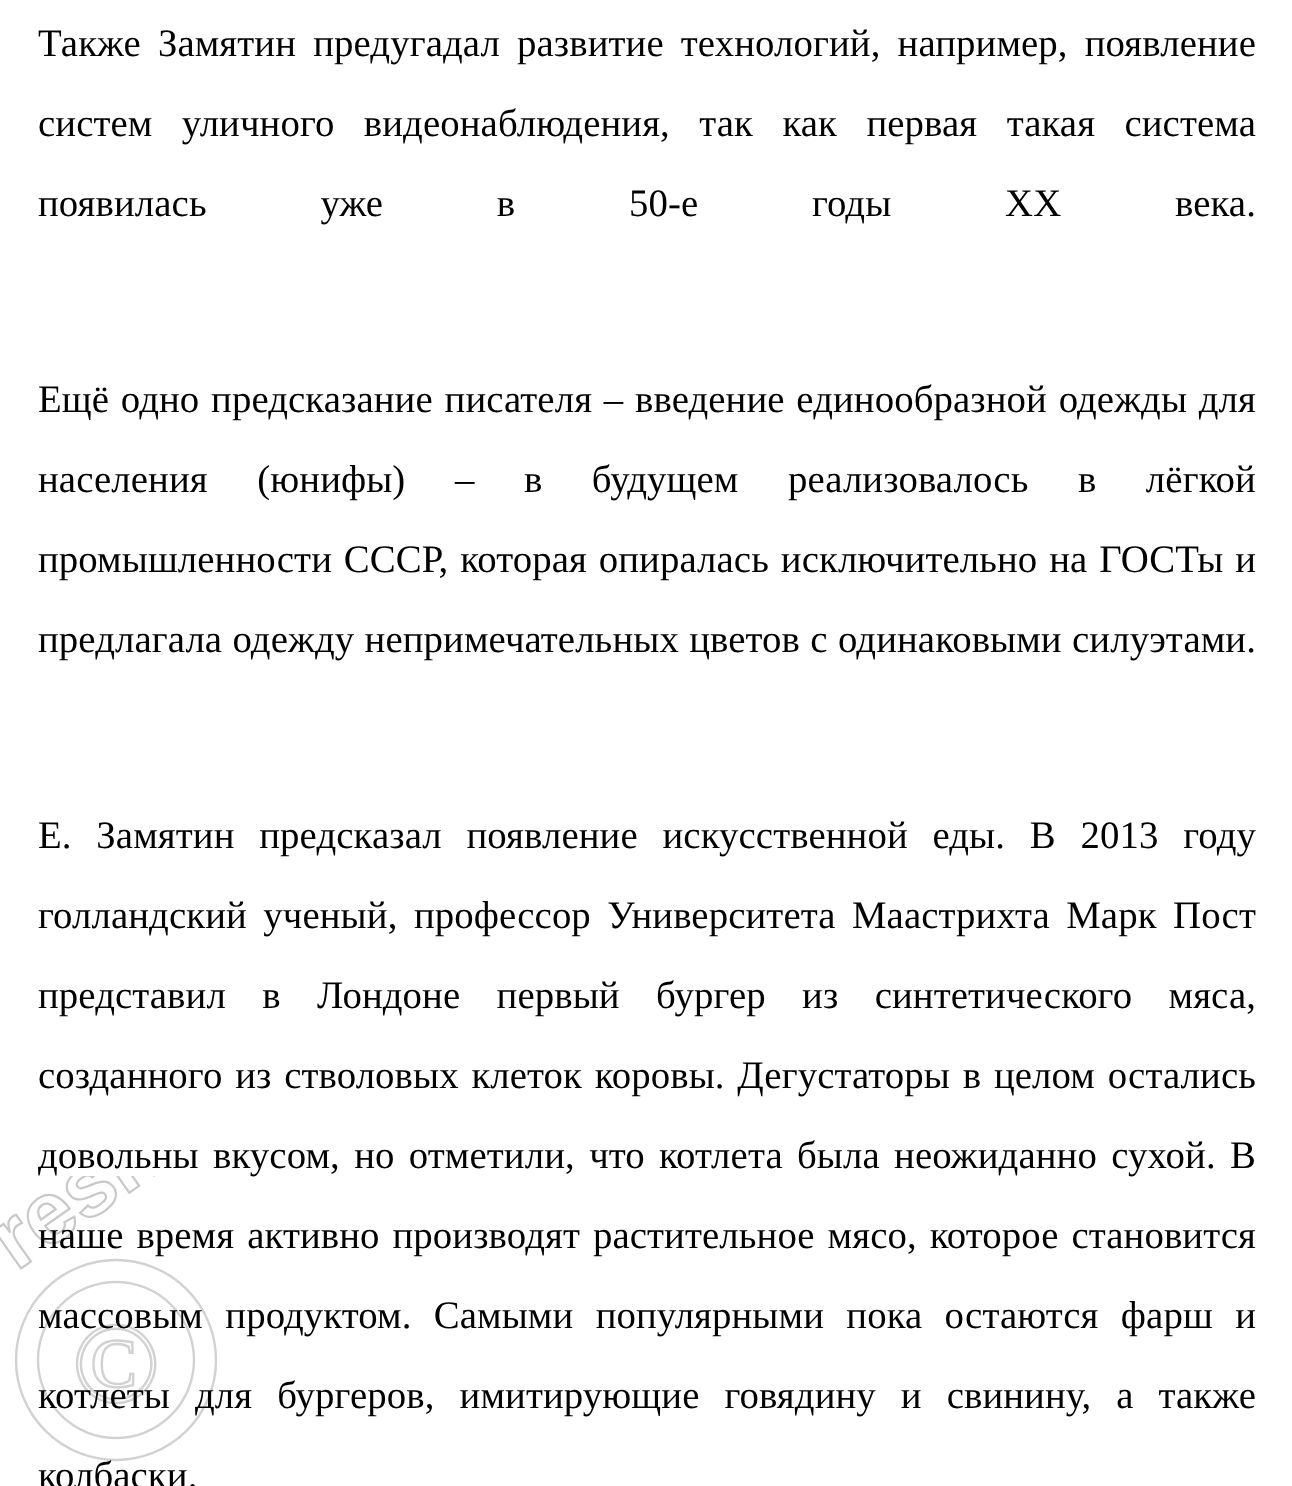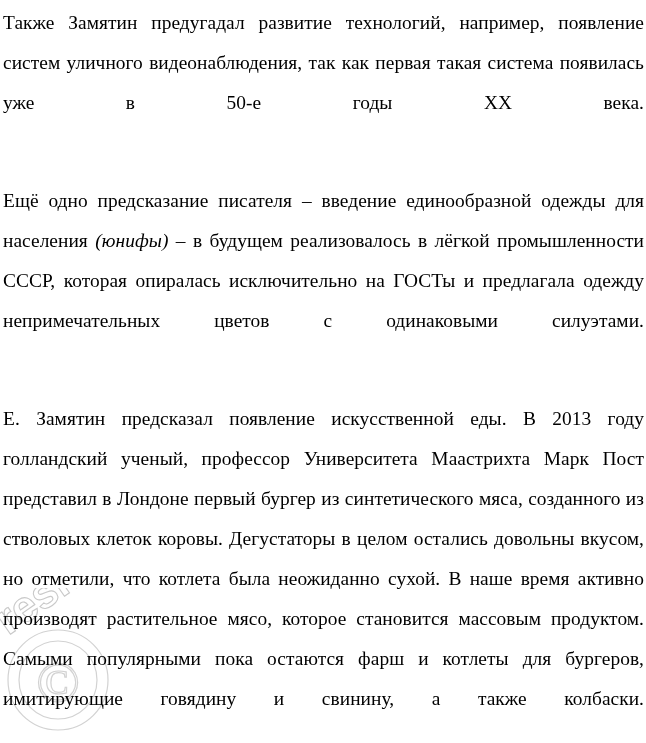--- a/index.html
+++ b/index.html
@@ -66,21 +66,21 @@
   }
 
   
   #content {
     position: relative;
     z-index: 2;
     padding: 0;
   }
 
   p.para {
-    margin: 0;
+    margin: 16px;
     padding: 0 2px 0 3px;
     text-align: justify;
     text-justify: inter-word;
     font-size: 19.4px;
     line-height: 40px;
     letter-spacing: 0.05px;
     -webkit-hyphens: none;
     hyphens: none;
   }
   
@@ -88,21 +88,20 @@
     content: "";
     display: inline-block;
     width: 100%;
   }
 
   p.p1 { margin-top: 3px; }
   p.p2 { margin-top: 18px; }
   p.p3 { margin-top: 18px; }
 
   .it {
-    font-style: italic;
   }
 </style>
 </head>
 <body>
 
 <div id="page">
 
   <div id="watermark">
     <svg viewBox="0 0 240 155" xmlns="http://www.w3.org/2000/svg">
       <g>

